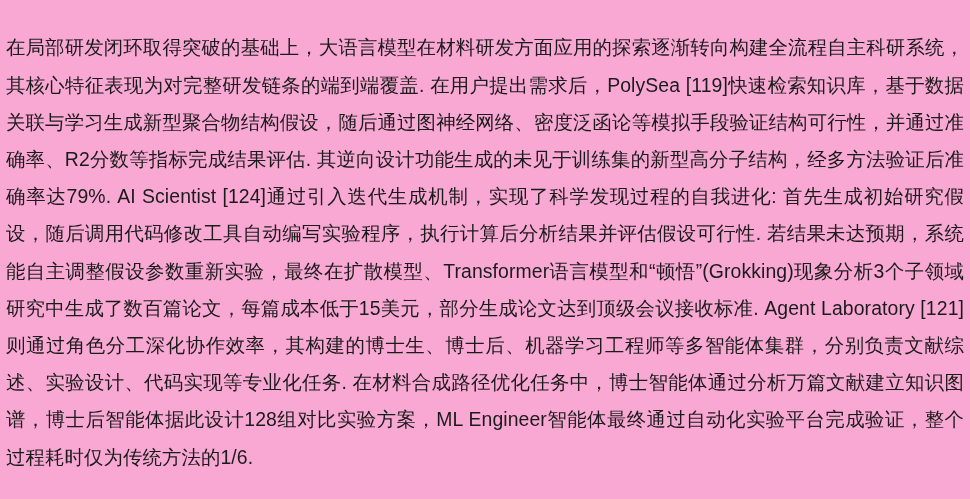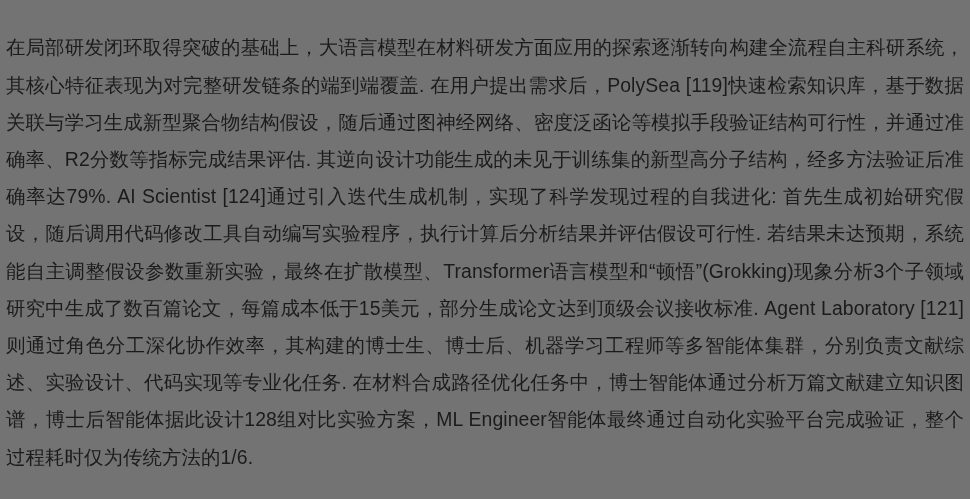--- a/index.html
+++ b/index.html
@@ -11,21 +11,21 @@
     width: 970px;
     height: 499px;
     overflow: hidden;
     font-family: "Liberation Sans", sans-serif;
   }
   .page {
     width: 970px;
     height: 499px;
     box-sizing: border-box;
     padding: 10px 6px 6px 6px;
-    background: #737373;
+    background: #f9a8d4;
   }
   .body-text {
     font-family: "Liberation Sans", sans-serif;
     font-size: 19.4px;
     line-height: 37.2px;
     color: #1b1b1b;
     text-align: justify;
     text-justify: inter-character;
     letter-spacing: 0.1px;
     white-space: pre-wrap;

